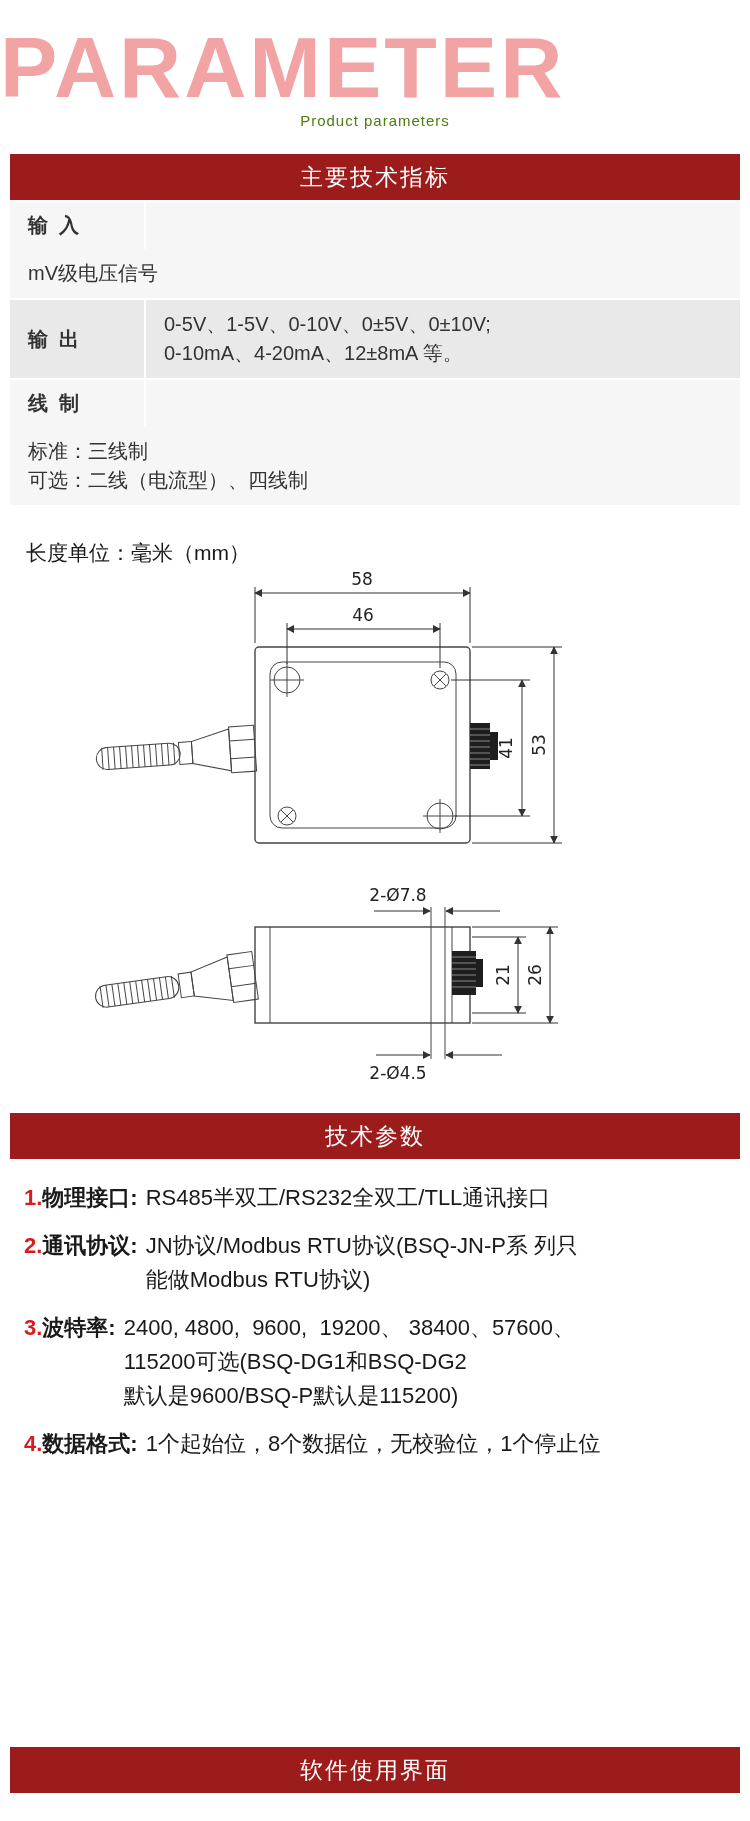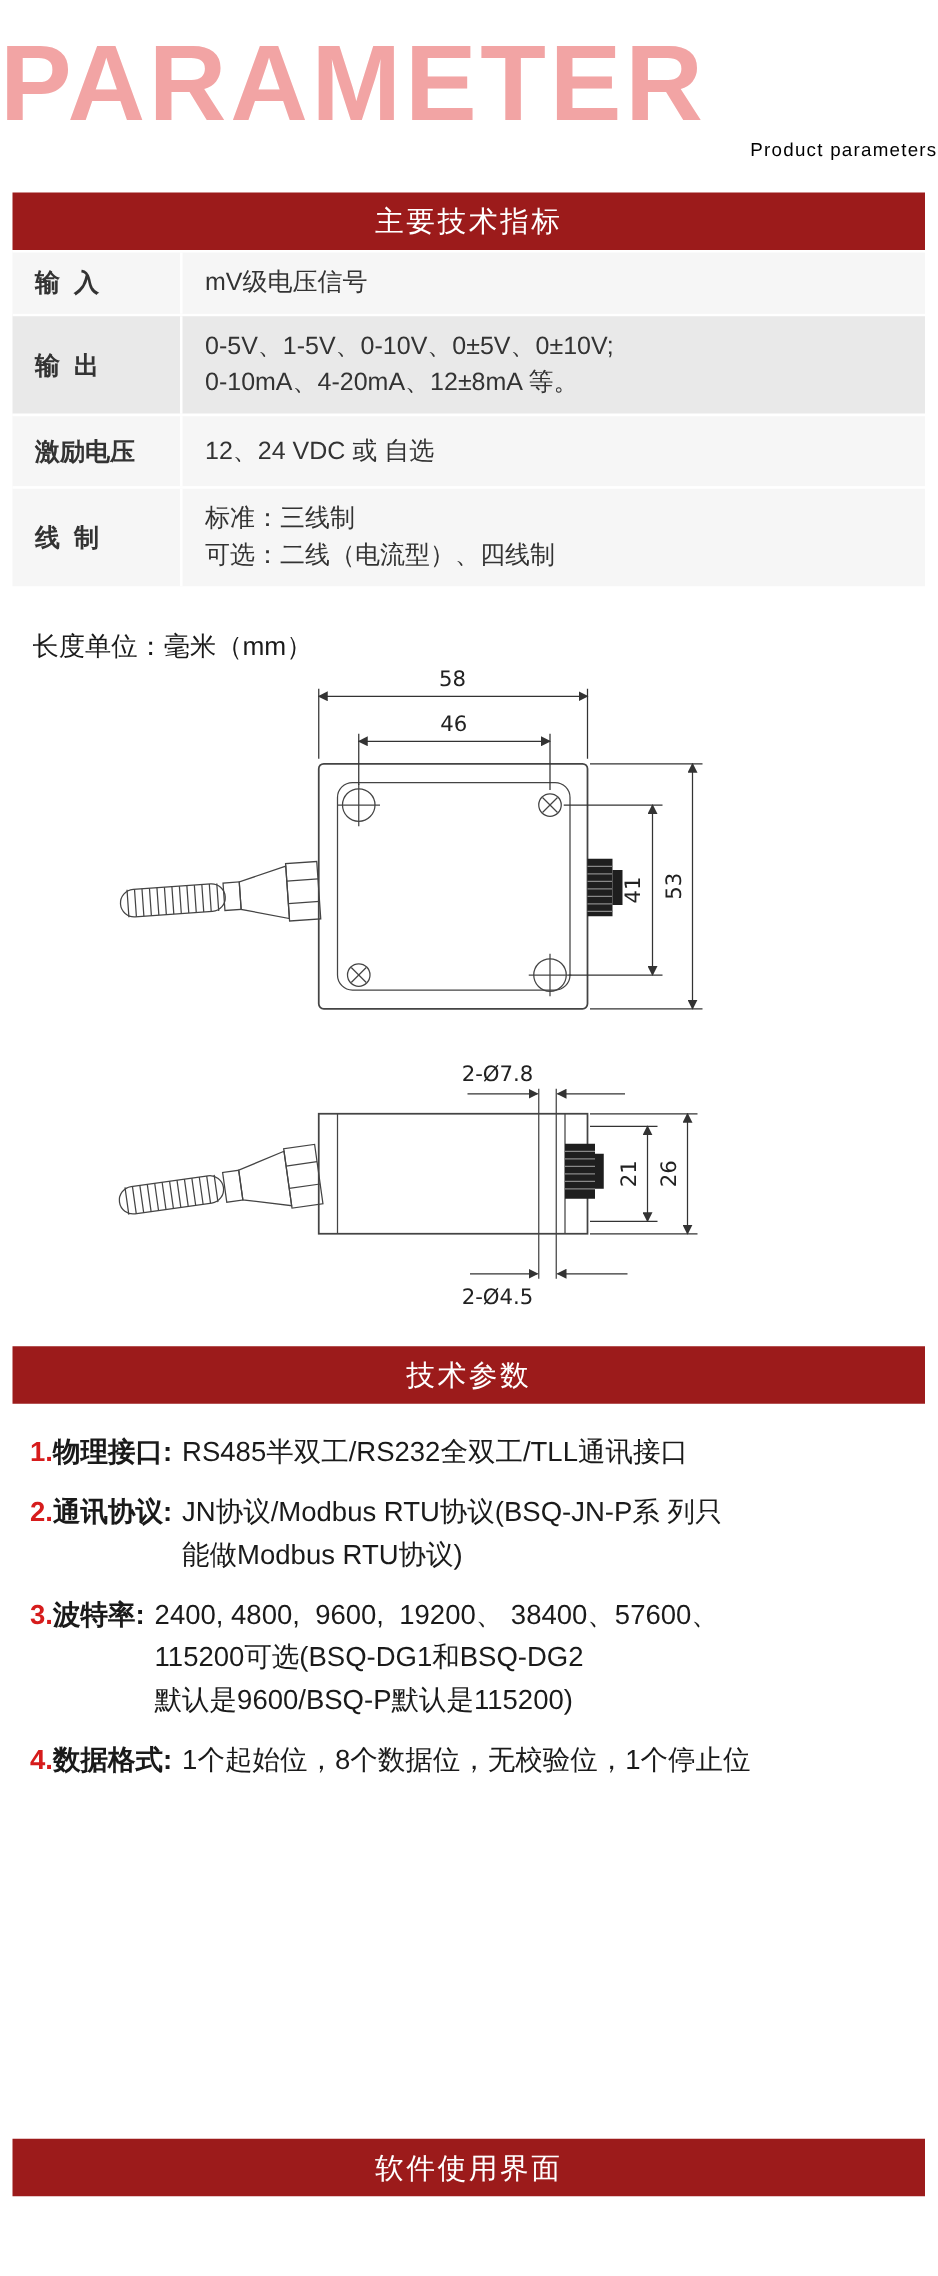--- a/index.html
+++ b/index.html
@@ -19,32 +19,32 @@
     color:var(--parameter-pink,#f2a4a4); letter-spacing:3px; white-space:nowrap;
   }
   .page-title {
     position:absolute; top:58px; left:0; width:100%;
     text-align:center; font-size:42px; font-weight:700; color:#0f0f0f;
     letter-spacing:5px;
     text-shadow:0 0 10px #fff,0 0 14px #fff,0 0 4px #fff;
   }
   .page-subtitle {
     position:absolute; top:112px; left:0; width:100%;
-    text-align:right; font-size:15px; color:#000000; letter-spacing:1px;
+    text-align:center; font-size:15px; color:#4d7c0f; letter-spacing:1px;
   }
 
   
   .spec-table { margin:4px 10px 0; }
   .banner {
     background:var(--banner-red,#9c1b1b); color:#fff;
     font-size:23px; font-weight:500; height:46px; letter-spacing:2px;
     display:flex; align-items:center; justify-content:center;
   }
   .table-row { display:flex; border-top:2px solid #fff; }
-  .row-odd  { background:var(--row-light,#f6f6f6); }
+  .row-odd  { background:var(--row-light,#f6f6f6);flex-direction:column; }
   .row-even { background:var(--row-gray,#e9e9e9); }
   .cell-label {
     width:136px; padding:10px 0 10px 18px;
     font-weight:700; font-size:20px; color:#333;
     display:flex; align-items:center; white-space:pre-wrap;
     border-right:2px solid #fff;
   }
   .cell-value {
     flex:1; padding:10px 18px; font-size:20px; color:#333;
     display:flex; align-items:center; white-space:pre-wrap; line-height:1.45;
@@ -82,24 +82,20 @@
   <div class="banner">主要技术指标</div>
 
   <div class="table-row row-odd" style="min-height:48px">
     <div class="cell-label">输  入</div>
     <div class="cell-value">mV级电压信号</div>
   </div>
   <div class="table-row row-even" style="min-height:78px">
     <div class="cell-label">输  出</div>
     <div class="cell-value">0-5V、1-5V、0-10V、0±5V、0±10V;
 0-10mA、4-20mA、12±8mA 等。</div>
-  </div>
-  <div class="table-row row-odd" style="min-height:58px">
-    <div class="cell-label">激励电压</div>
-    <div class="cell-value">12、24 VDC 或 自选</div>
   </div>
   <div class="table-row row-odd" style="min-height:78px">
     <div class="cell-label">线  制</div>
     <div class="cell-value">标准：三线制
 可选：二线（电流型）、四线制</div>
   </div>
 </section>
 
 <div class="unit-note">长度单位：毫米（mm）</div>
 

